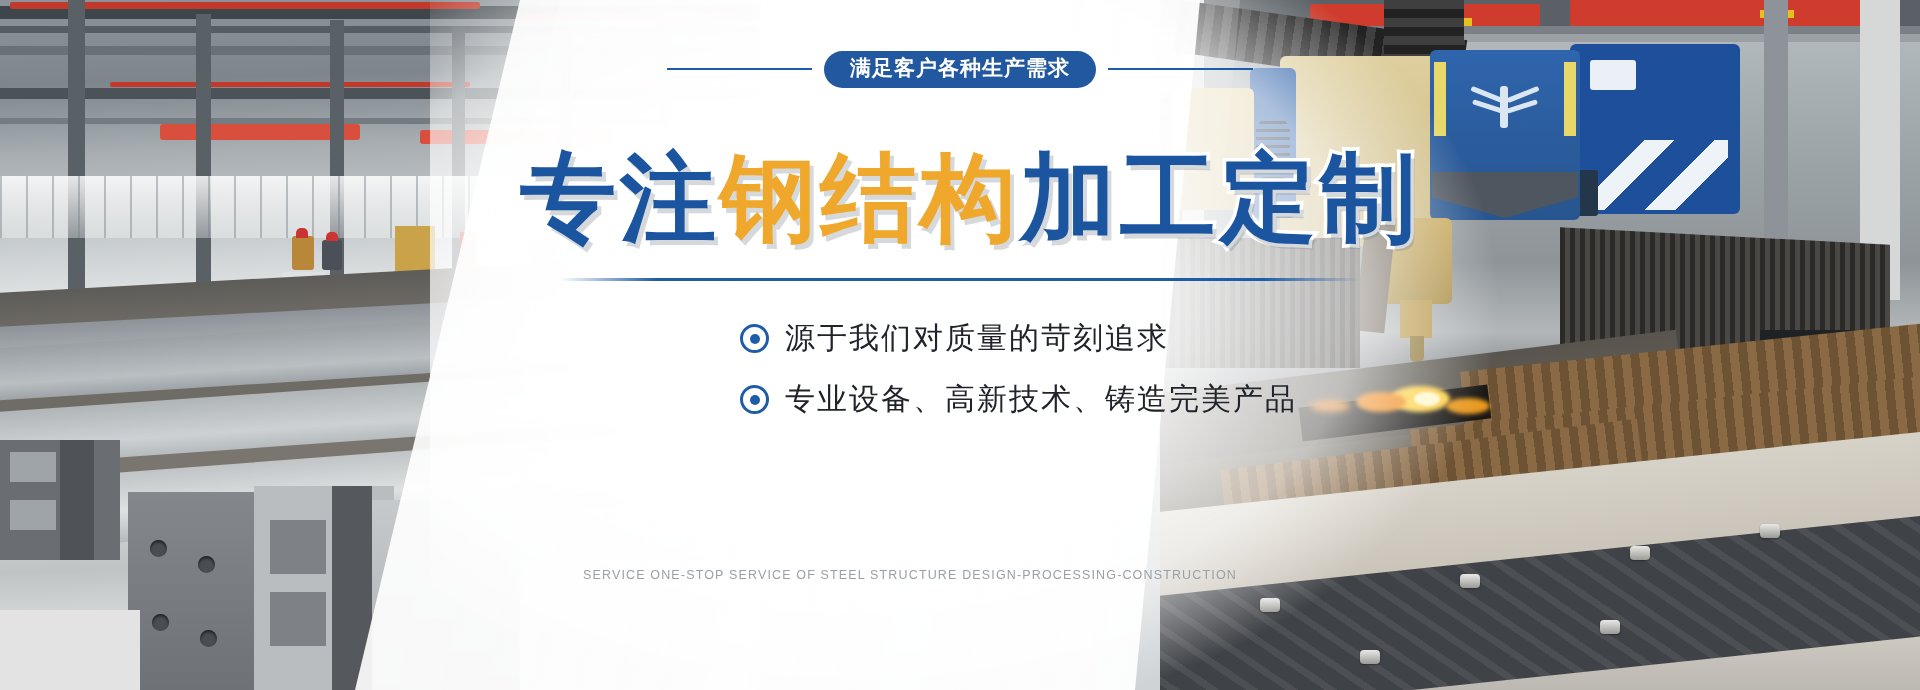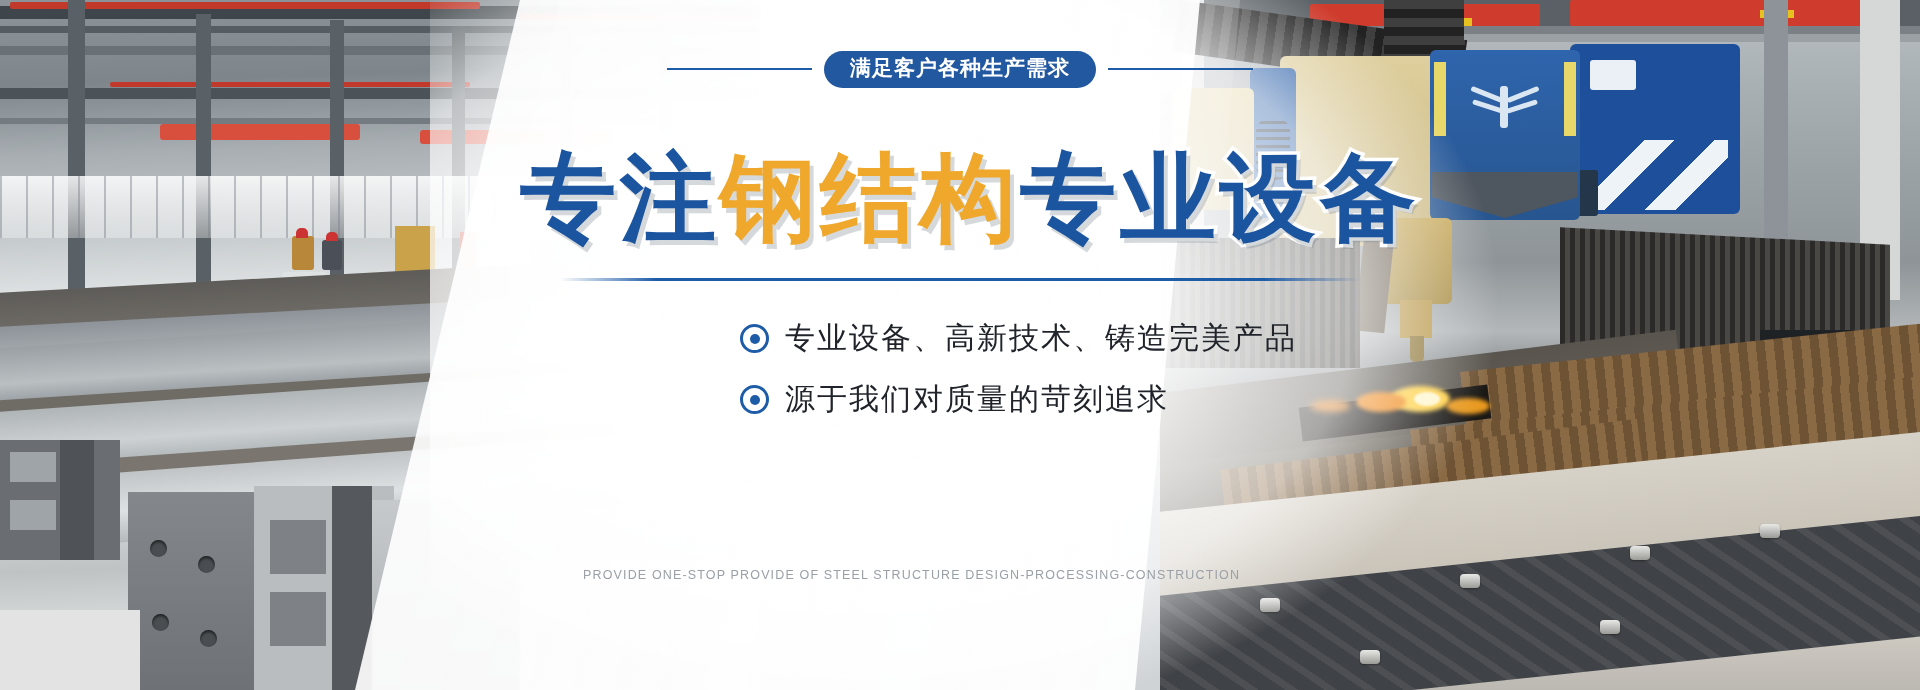--- a/index.html
+++ b/index.html
@@ -269,35 +269,35 @@
 
   <div class="content">
 
     <div class="eyebrow">
       <span class="rule"></span>
       <span class="pill">满足客户各种生产需求</span>
       <span class="rule"></span>
     </div>
 
     <div class="headline">
-      <span class="h-blue">专注</span><span class="h-gold">钢结构</span><span class="h-blue">专业设备</span>
+      <span class="h-blue">专注</span><span class="h-gold">钢结构</span><span class="h-blue">加工定制</span>
     </div>
     <div class="hl-underline"></div>
 
     <div class="bullets">
+      <div class="bullet">
+        <span class="dot">
+            <i></i>
+          </span>
+        <span class="bullet-text">源于我们对质量的苛刻追求</span>
+      </div>
       <div class="bullet">
         <span class="dot">
             <i></i>
           </span>
         <span class="bullet-text">专业设备、高新技术、铸造完美产品</span>
       </div>
-      <div class="bullet">
-        <span class="dot">
-            <i></i>
-          </span>
-        <span class="bullet-text">源于我们对质量的苛刻追求</span>
-      </div>
     </div>
 
-    <div class="subtagline">PROVIDE ONE-STOP PROVIDE OF STEEL STRUCTURE DESIGN-PROCESSING-CONSTRUCTION</div>
+    <div class="subtagline">SERVICE ONE-STOP SERVICE OF STEEL STRUCTURE DESIGN-PROCESSING-CONSTRUCTION</div>
 
   </div>
 </div>
 
 </body></html>

